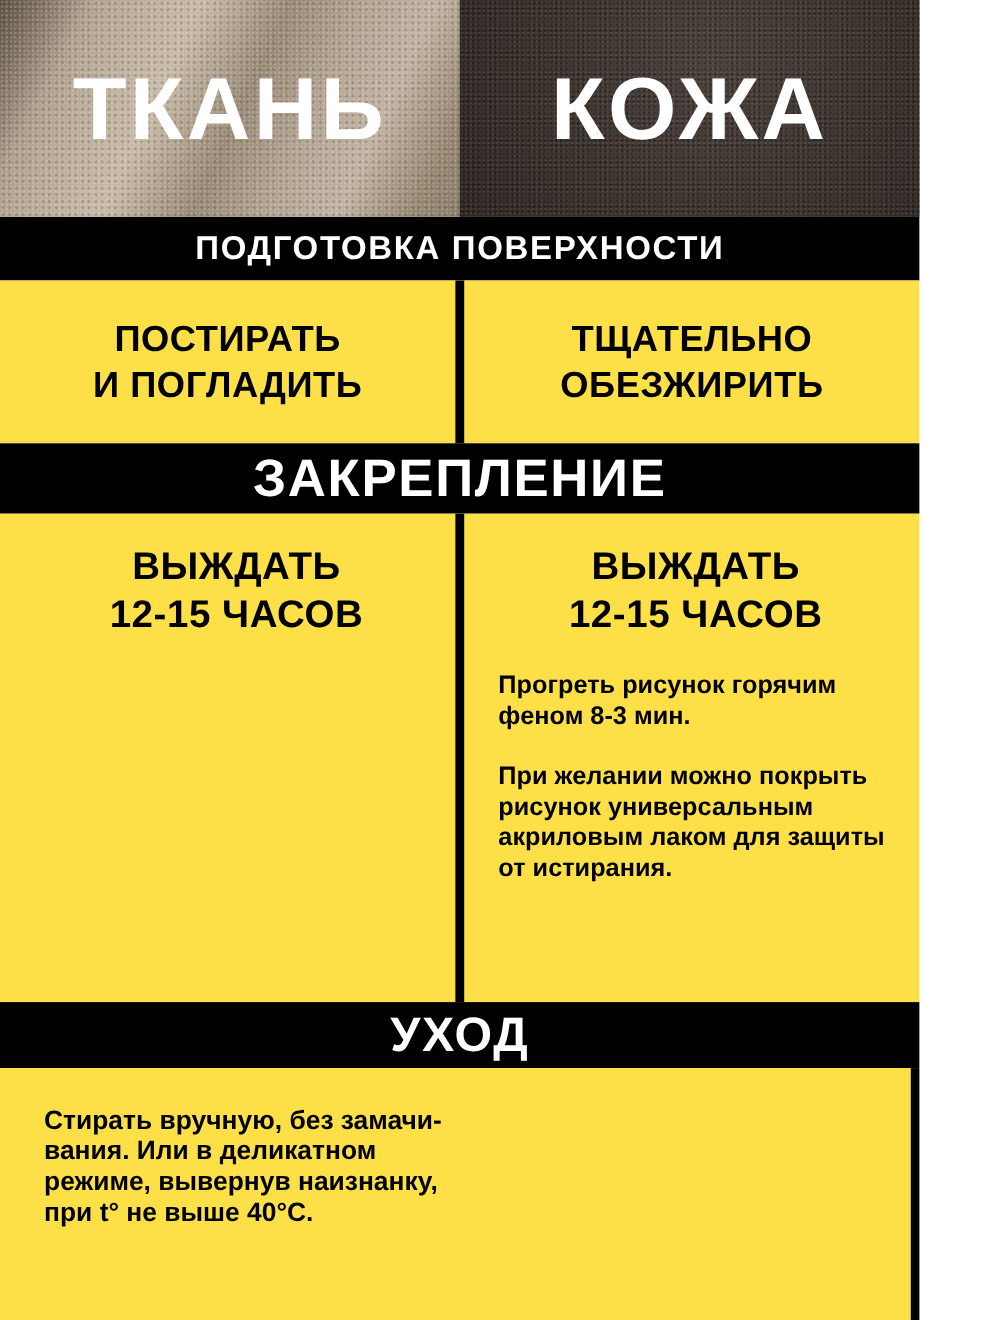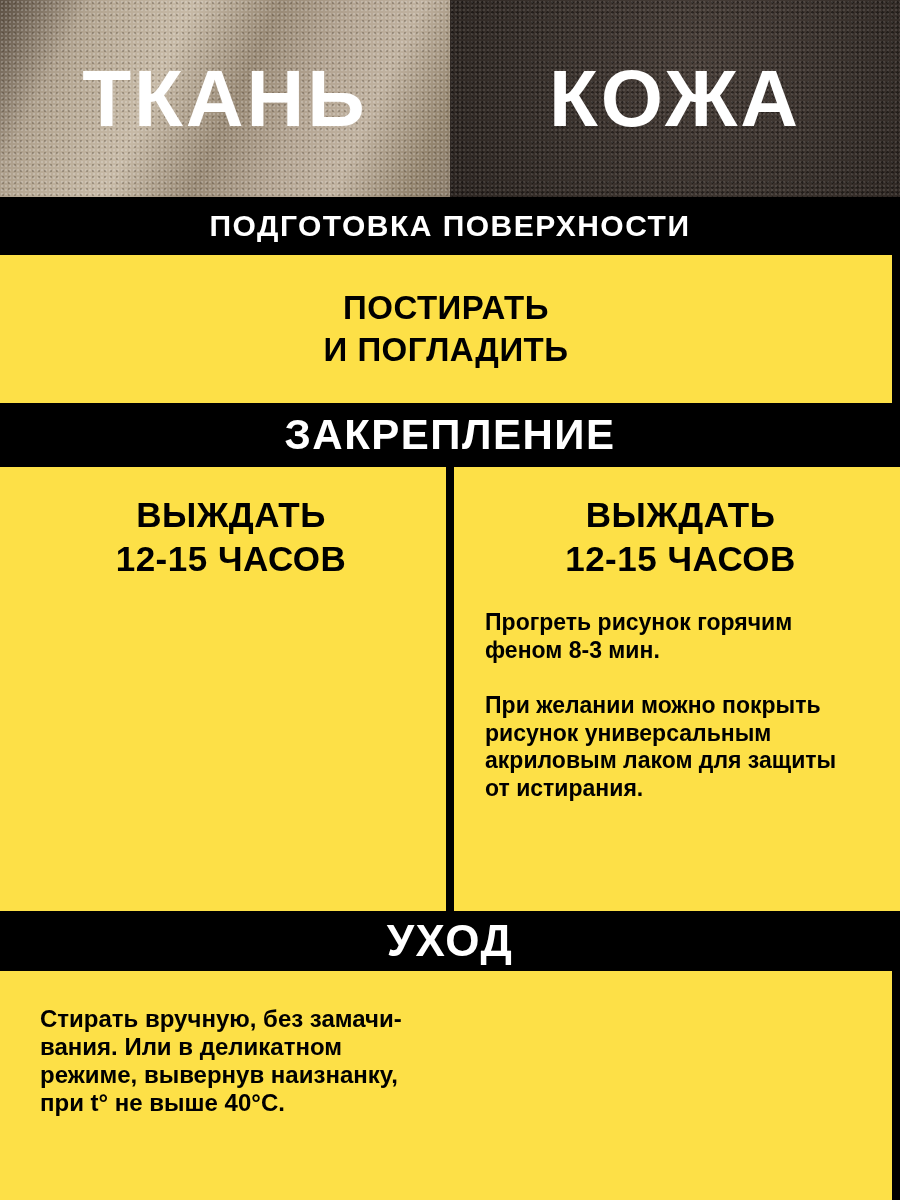--- a/index.html
+++ b/index.html
@@ -3,21 +3,21 @@
 <meta charset="utf-8">
 <style>
   * { margin:0; padding:0; box-sizing:border-box; }
   html,body { width:900px; height:1200px; }
   body {
     font-family:"Liberation Sans", sans-serif;
     background:#ffffff;
     color:#000000;
     -webkit-font-smoothing:antialiased;
   }
-  .poster { width:900px; height:1200px; display:flex; flex-direction:column; overflow:hidden; background:#fff; }
+  .poster { width:836px; height:1200px; display:flex; flex-direction:column; overflow:hidden; background:#fff; }
 
   
   .photos { height:197px; display:flex; }
   .photo { flex:1 1 50%; display:flex; align-items:center; justify-content:center; position:relative; overflow:hidden; }
   .photo-fabric {
     background-color:#a99c89;
     background-image:
       radial-gradient(rgba(255,255,255,0.20) 1px, rgba(255,255,255,0) 1.4px),
       radial-gradient(rgba(58,46,32,0.28) 1px, rgba(58,46,32,0) 1.5px),
       linear-gradient(118deg, rgba(52,42,32,0.55) 0%, rgba(52,42,32,0.0) 16%),
@@ -39,21 +39,21 @@
   }
 
   
   .bar {
     background:#000000; color:#ffffff;
     display:flex; align-items:center; justify-content:center;
     font-weight:700; letter-spacing:1.5px; text-transform:uppercase;
     flex:0 0 auto;
   }
   .bar-preparation { height:58px; font-size:30px; }
-  .bar-fixation    { height:64px; font-size:42px;text-align:center; }
+  .bar-fixation    { height:64px; font-size:48px;text-align:center; }
   .bar-care        { height:60px; font-size:44px; }
 
   
   .row { display:flex; background:#fde047; flex:0 0 auto; }
   .cell { flex:1 1 50%; min-width:0; }
   .divider { flex:0 0 8px; background:#000000; }
 
   .row-preparation { height:148px; }
   .row-preparation .cell { display:flex; align-items:center; justify-content:center; }
   .subheading {
@@ -99,20 +99,24 @@
   <div class="bar bar-preparation">
     <span>ПОДГОТОВКА ПОВЕРХНОСТИ</span>
   </div>
 
   <div class="row row-preparation">
     <div class="cell">
       <div class="subheading">ПОСТИРАТЬ
 И ПОГЛАДИТЬ</div>
     </div>
     <div class="divider"></div>
+    <div class="cell">
+      <div class="subheading">ТЩАТЕЛЬНО
+ОБЕЗЖИРИТЬ</div>
+    </div>
   </div>
 
   <div class="bar bar-fixation">
     <span>ЗАКРЕПЛЕНИЕ</span>
   </div>
 
   <div class="row row-fixation">
     <div class="cell cell-pad-left">
       <div class="wait-heading">ВЫЖДАТЬ
 12-15 ЧАСОВ</div>

